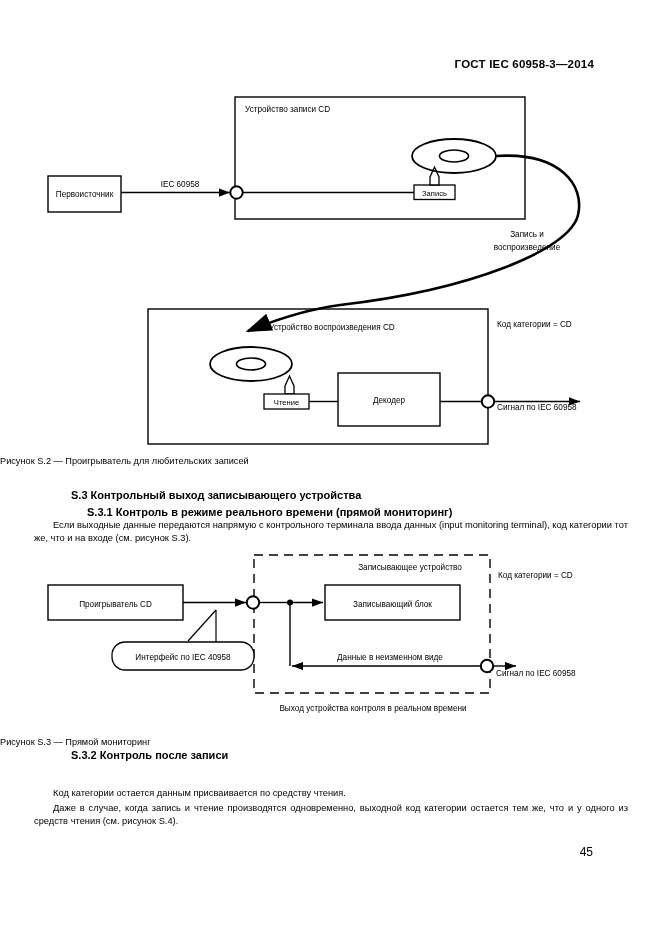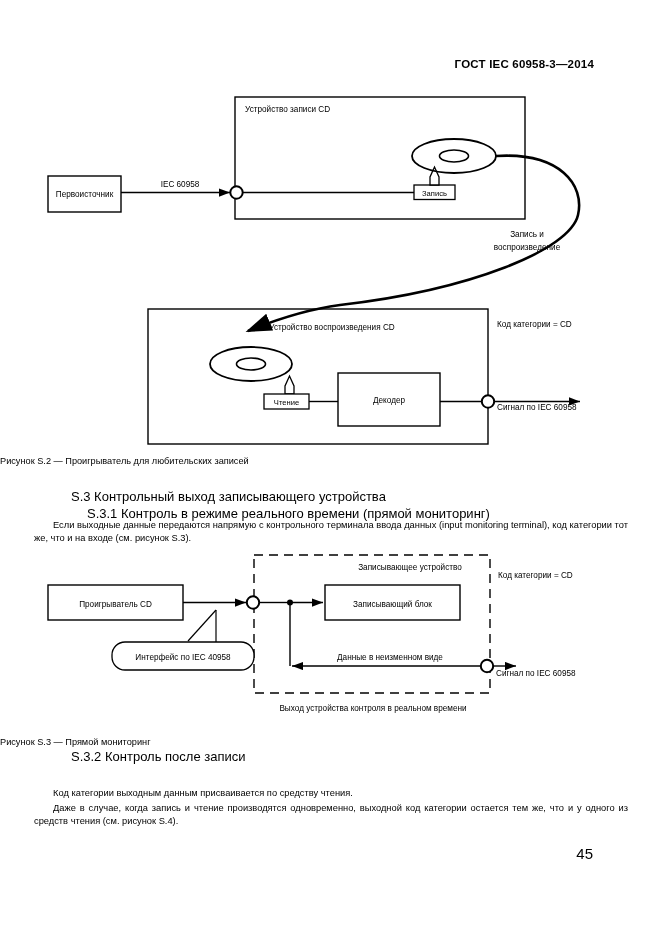--- a/index.html
+++ b/index.html
@@ -24,27 +24,27 @@
   svg{display:block;}
   .svg-text{font-family:"Liberation Sans", sans-serif;font-size:8.2px;fill:#000;}
   .svg-text-sm{font-family:"Liberation Sans", sans-serif;font-size:7.6px;fill:#000;}
 
   
   .caption{
     position:absolute;width:661px;text-align:left;
     font-size:9.2px;
   }
   .sect{
-    position:absolute;font-size:13px;font-weight:normal;
+    position:absolute;font-size:11px;font-weight:bold;
   }
   .para{
     position:absolute;font-size:9.3px;line-height:13.4px;
     text-align:justify;
   }
-  .pageno{position:absolute;right:68px;top:845px;font-size:15px;}
+  .pageno{position:absolute;right:68px;top:845px;font-size:12px;}
 </style>
 </head>
 <body>
 
 <div class="page">
 
   <div class="doc-header">ГОСТ IEC 60958-3—2014</div>
 
   <svg class="fig" width="661" height="460" viewBox="0 0 661 460" style="left:0px;top:0px;">
     <defs>
@@ -151,18 +151,18 @@
 
     <text class="svg-text" x="496" y="123">Сигнал по IEC 60958</text>
     <text class="svg-text" x="498" y="25">Код категории = CD</text>
 
     <text class="svg-text" x="373" y="158" text-anchor="middle">Выход устройства контроля в реальном времени</text>
   </svg>
 
   <div class="caption" style="top:737px;">Рисунок S.3 — Прямой мониторинг</div>
 
   <div class="sect" style="left:71px;top:749px;">S.3.2 Контроль после записи</div>
-  <div class="para" style="left:34px;top:787px;width:594px;text-indent:19px;">Код категории выходным данным присваивается по средству чтения.</div>
+  <div class="para" style="left:34px;top:787px;width:594px;text-indent:19px;">Код категории остается данным присваивается по средству чтения.</div>
   <div class="para" style="left:34px;top:802px;width:594px;text-indent:19px;">Даже в случае, когда запись и чтение производятся одновременно, выходной код категории остается тем же, что и у одного из средств чтения (см. рисунок S.4).</div>
 
   <div class="pageno">45</div>
 
 </div>
 
 </body></html>

